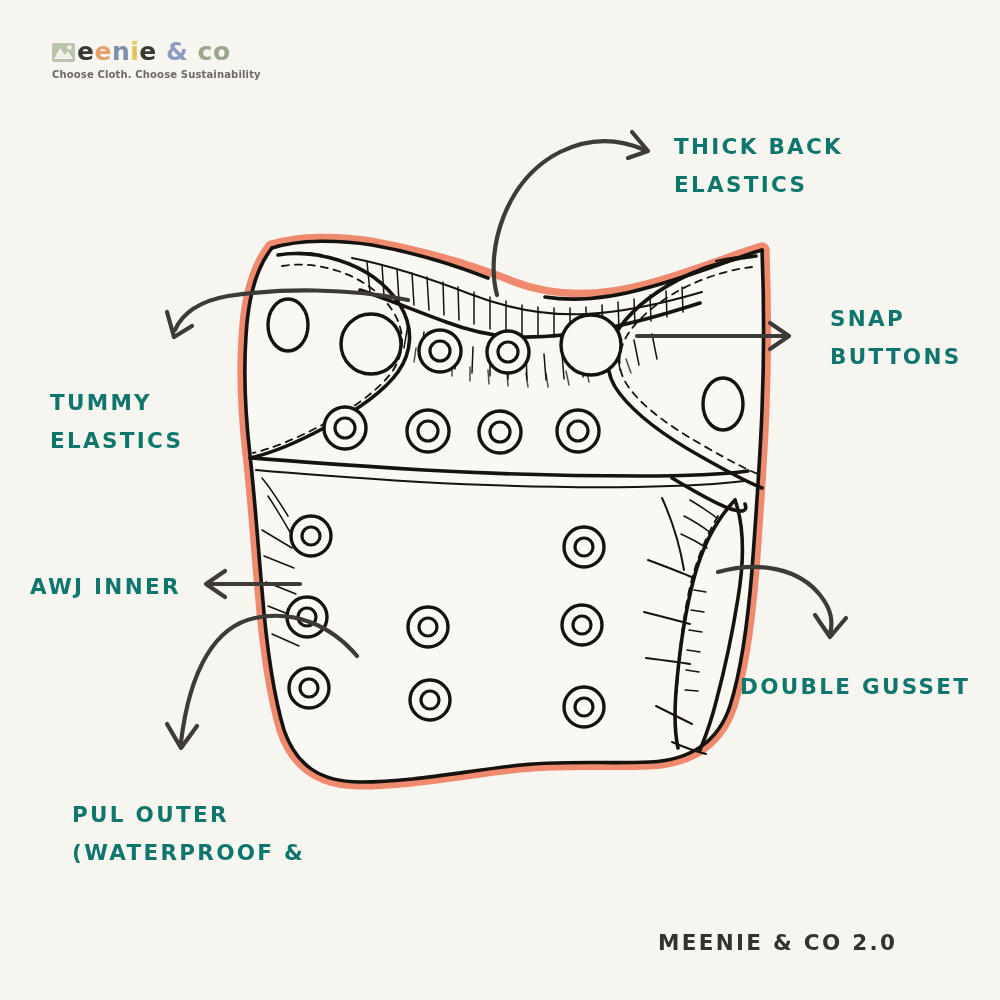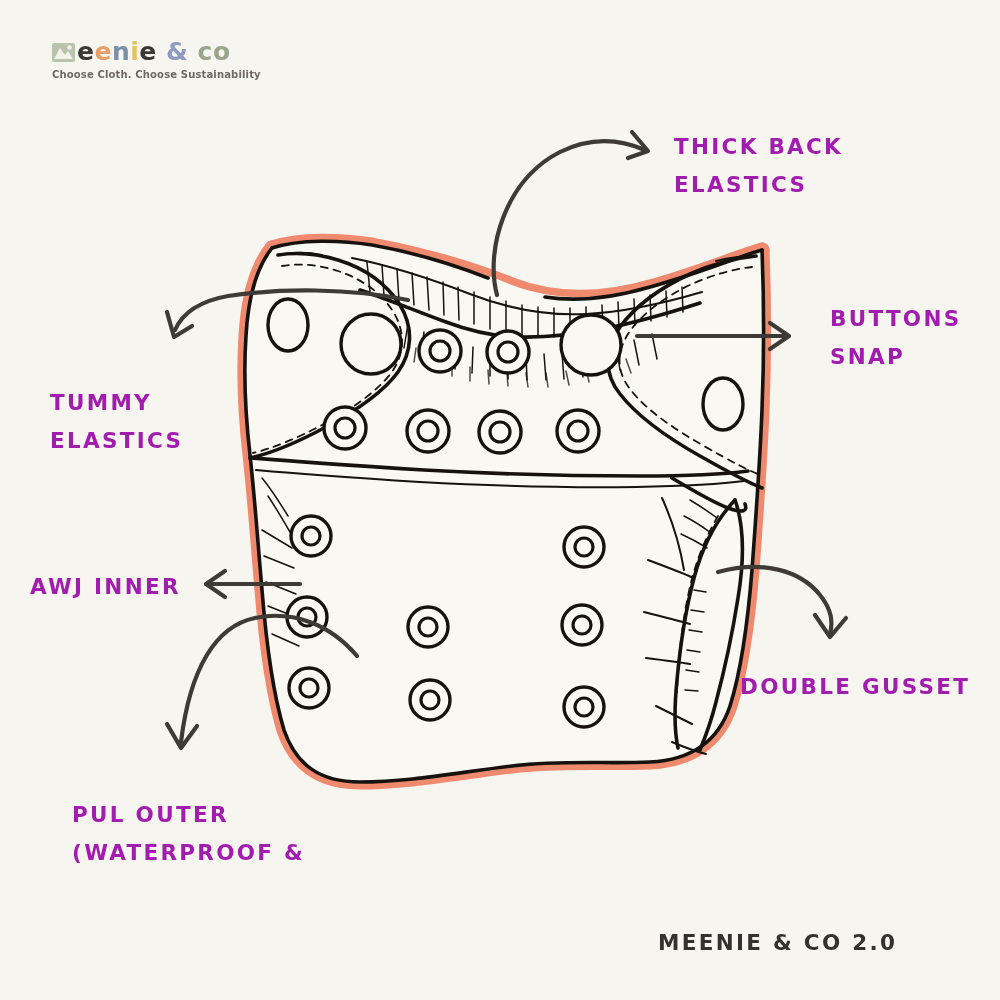--- a/index.html
+++ b/index.html
@@ -59,21 +59,21 @@
   #diagram {
     position: absolute;
     left: 0; top: 0;
     width: 1000px;
     height: 1000px;
   }
 
   
   .label {
     position: absolute;
-    color: #a21caf;
+    color: #0f766e;
     font-family: "DejaVu Sans", sans-serif;
     font-size: 21.5px;
     font-weight: 600;
     letter-spacing: 2.3px;
     line-height: 38px;
     text-transform: uppercase;
     white-space: nowrap;
   }
   .label .ln { display: block; }
 
@@ -421,22 +421,22 @@
       </g>
     </g>
   </svg>
 
   <div class="label" id="label-thick-back-elastics">
     <span class="ln">THICK BACK</span>
     <span class="ln">ELASTICS</span>
   </div>
 
   <div class="label" id="label-snap-buttons">
+    <span class="ln">SNAP</span>
     <span class="ln">BUTTONS</span>
-    <span class="ln">SNAP</span>
   </div>
 
   <div class="label" id="label-tummy-elastics">
     <span class="ln">TUMMY</span>
     <span class="ln">ELASTICS</span>
   </div>
 
   <div class="label" id="label-awj-inner">
     <span class="ln">AWJ INNER</span>
   </div>

